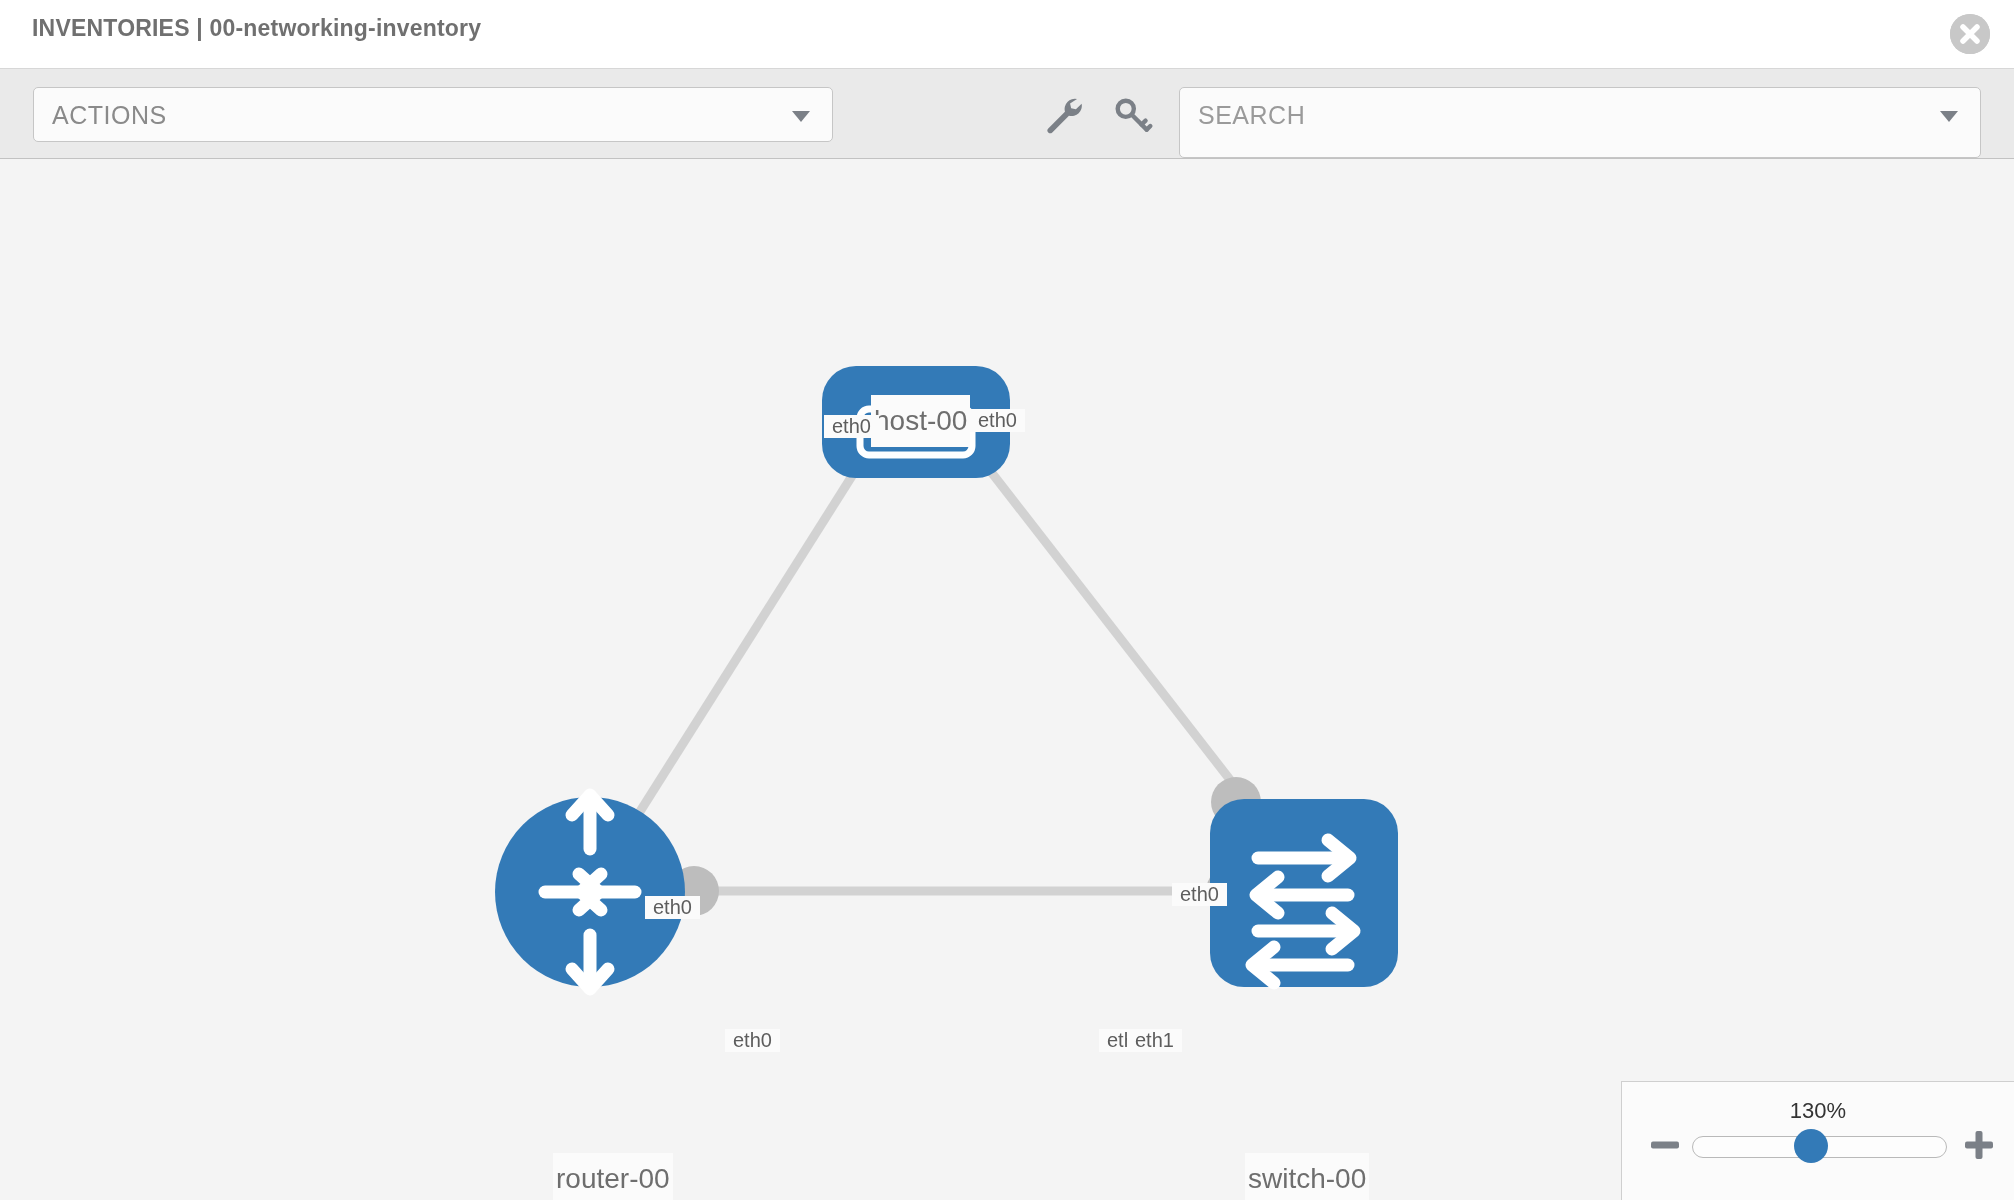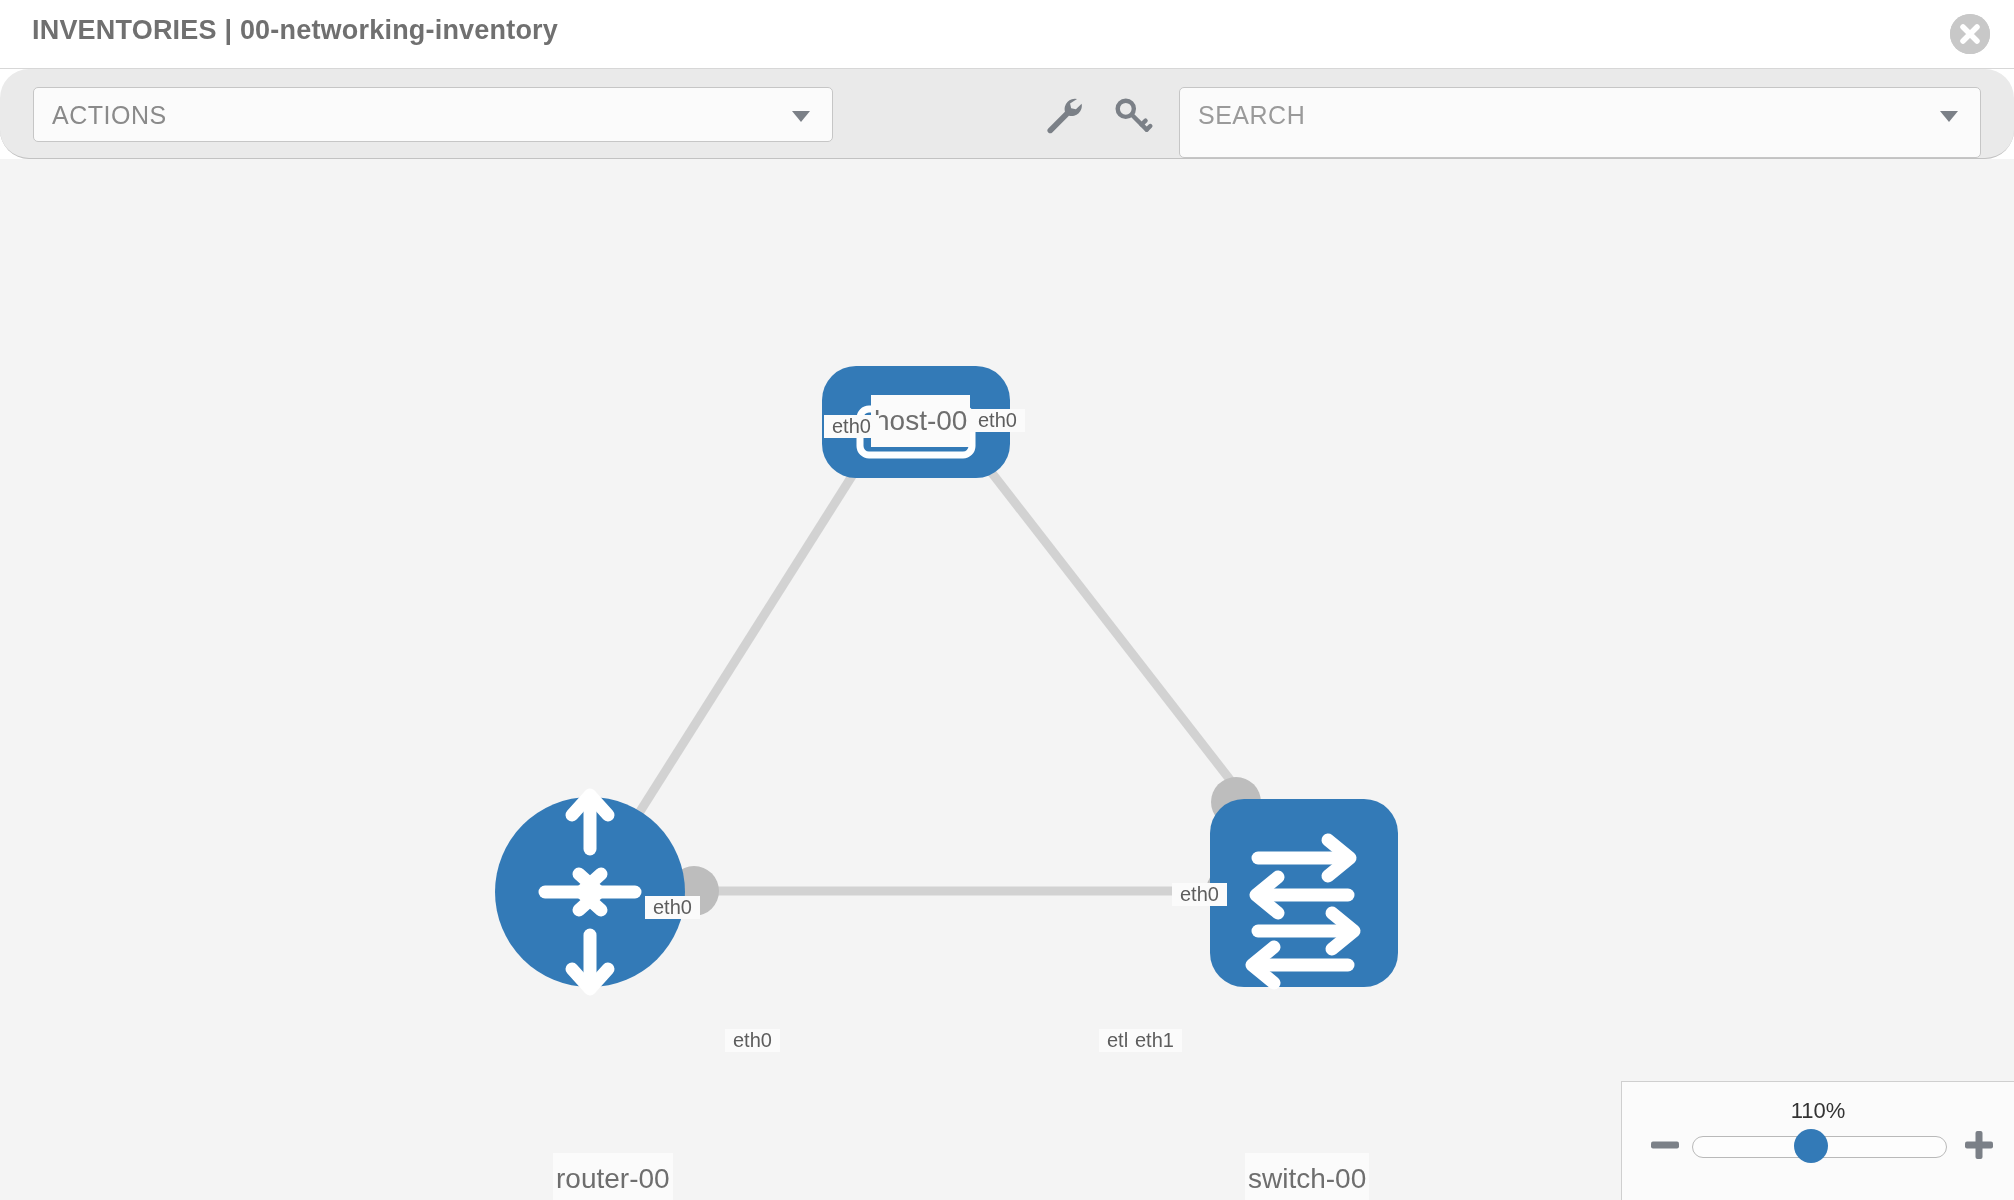--- a/index.html
+++ b/index.html
@@ -26,21 +26,21 @@
     width: 2014px;
     height: 69px;
     background: #ffffff;
     border-bottom: 1px solid #d7d7d7;
     box-sizing: border-box;
   }
   .header-title {
     position: absolute;
     left: 32px;
     top: 15px;
-    font-size: 27px;
+    font-size: 23px;
     font-weight: bold;
     color: #707070;
     letter-spacing: 0.2px;
     white-space: nowrap;
     font-family: "Liberation Sans", sans-serif;
   }
   .close-btn {
     position: absolute;
     right: 24px;
     top: 14px;
@@ -54,21 +54,20 @@
 
   
   .toolbar {
     position: absolute;
     top: 69px; left: 0;
     width: 2014px;
     height: 90px;
     background: #eaeaea;
     border-bottom: 1px solid #c2c2c2;
     box-sizing: border-box;
-    border-radius: 29px;
   }
   .actions-select {
     position: absolute;
     left: 33px;
     top: 18px;
     width: 800px;
     height: 55px;
     background: #fbfbfb;
     border: 1px solid #c6c6c6;
     border-radius: 5px;
@@ -340,21 +339,21 @@
     <div class="iface-label" style="left:645px; top:737px;">eth0</div>
     <div class="iface-label" style="left:1172px; top:724px;">eth0</div>
 
     <div class="iface-label" style="left:725px; top:870px;">eth0</div>
     <div class="iface-label" style="left:1099px; top:870px;">eth</div>
     <div class="iface-label" style="left:1127px; top:870px;">eth1</div>
 
   </div>
 
   <div class="zoom-panel">
-    <div class="zoom-pct">110%</div>
+    <div class="zoom-pct">130%</div>
 
     <div class="zoom-minus">
       <svg width="34" height="34" viewBox="0 0 34 34">
         <rect x="3" y="13.5" width="28" height="7" rx="2" fill="#7b8087"></rect>
       </svg>
     </div>
 
     <div class="zoom-track"></div>
     <div class="zoom-thumb"></div>
 

